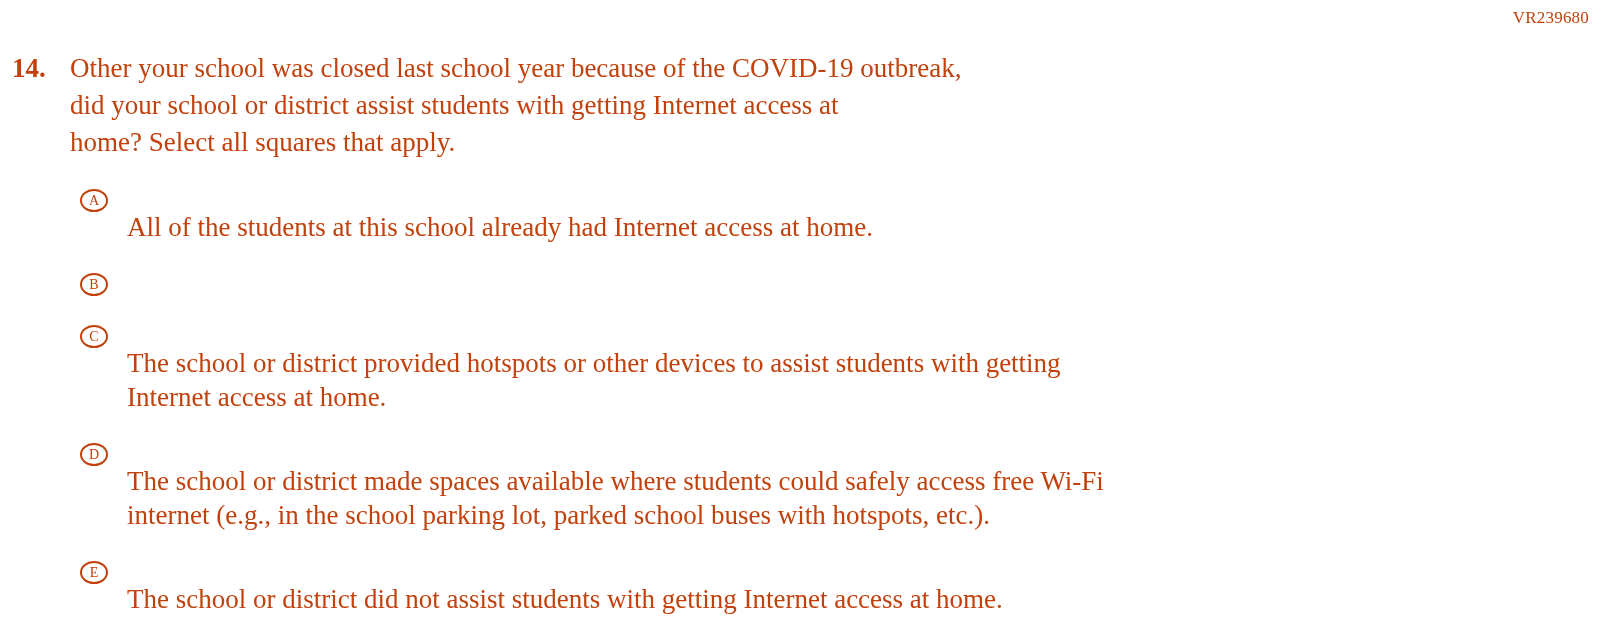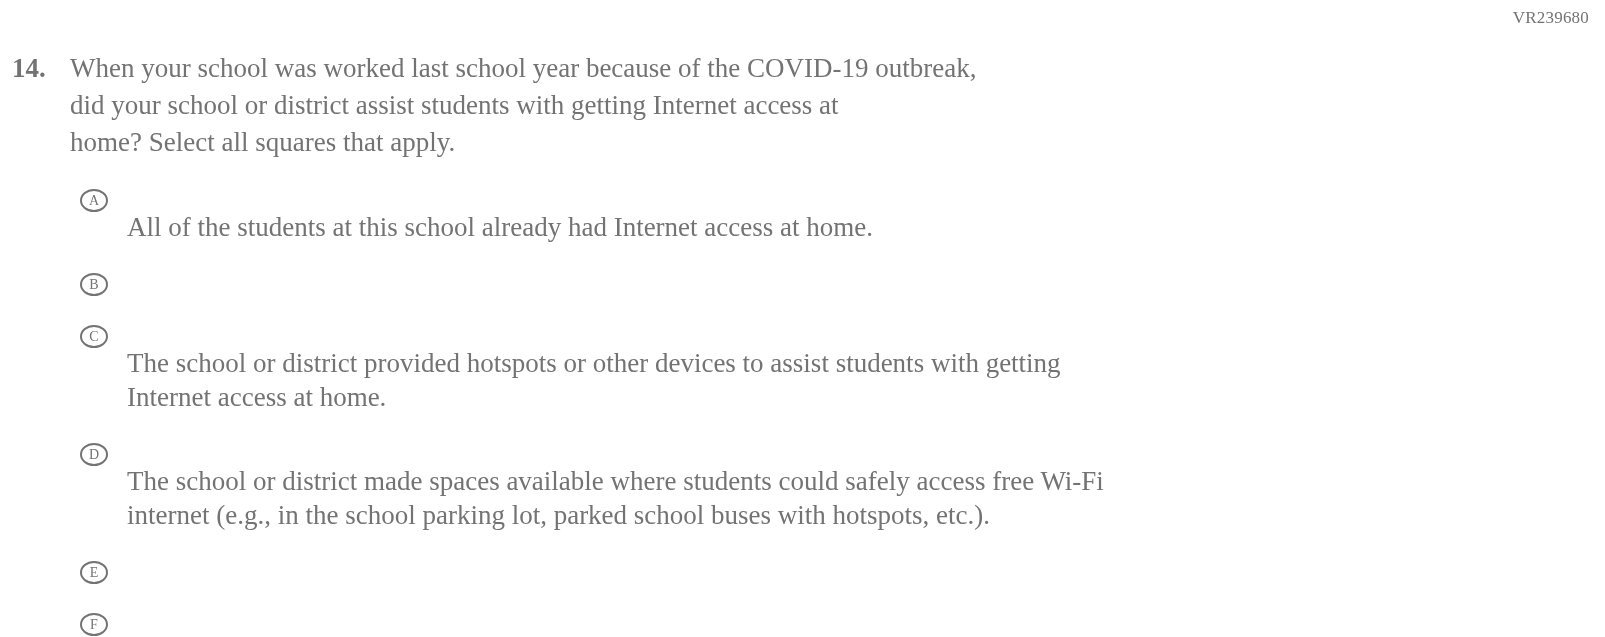--- a/index.html
+++ b/index.html
@@ -78,26 +78,26 @@
     width: 230px;
     height: 0.85em;
     border-bottom: 2px solid currentColor;
     margin-left: 2px;
     vertical-align: baseline;
   }
 </style>
 </head>
 <body>
 
-<div class="page" style="color: #737373;">
+<div class="page" style="color: #c2410c;">
   <div class="form-code">VR239680</div>
 
   <div class="question">
     <div class="q-number">14.</div>
-    <div class="q-text"><span>When your school was worked </span><span class="bold">last school year</span><span> because of the COVID-19 outbreak,
+    <div class="q-text"><span>Other your school was closed </span><span class="bold">last school year</span><span> because of the COVID-19 outbreak,
 did your school or district assist students with getting Internet access at
 home? Select </span><span class="bold">all</span><span> squares that apply.</span></div>
   </div>
 
   <div class="options">
       <div class="option-row">
         <span class="bubble">A</span>
         <span class="option-text">All of the students at this school already had Internet access at home.</span>
       </div>
       <div class="option-row">
@@ -108,19 +108,20 @@
         <span class="option-text">The school or district provided hotspots or other devices to assist students with getting
 Internet access at home.</span>
       </div>
       <div class="option-row">
         <span class="bubble">D</span>
         <span class="option-text">The school or district made spaces available where students could safely access free Wi-Fi
 internet (e.g., in the school parking lot, parked school buses with hotspots, etc.).</span>
       </div>
       <div class="option-row">
         <span class="bubble">E</span>
+        <span class="option-text">The school or district did not assist students with getting Internet access at home.</span>
       </div>
       <div class="option-row">
         <span class="bubble">F</span>
         <span class="option-text">Other (Please specify):<span class="blank-line"></span></span>
       </div>
     </div>
 </div>
 
 </body></html>

